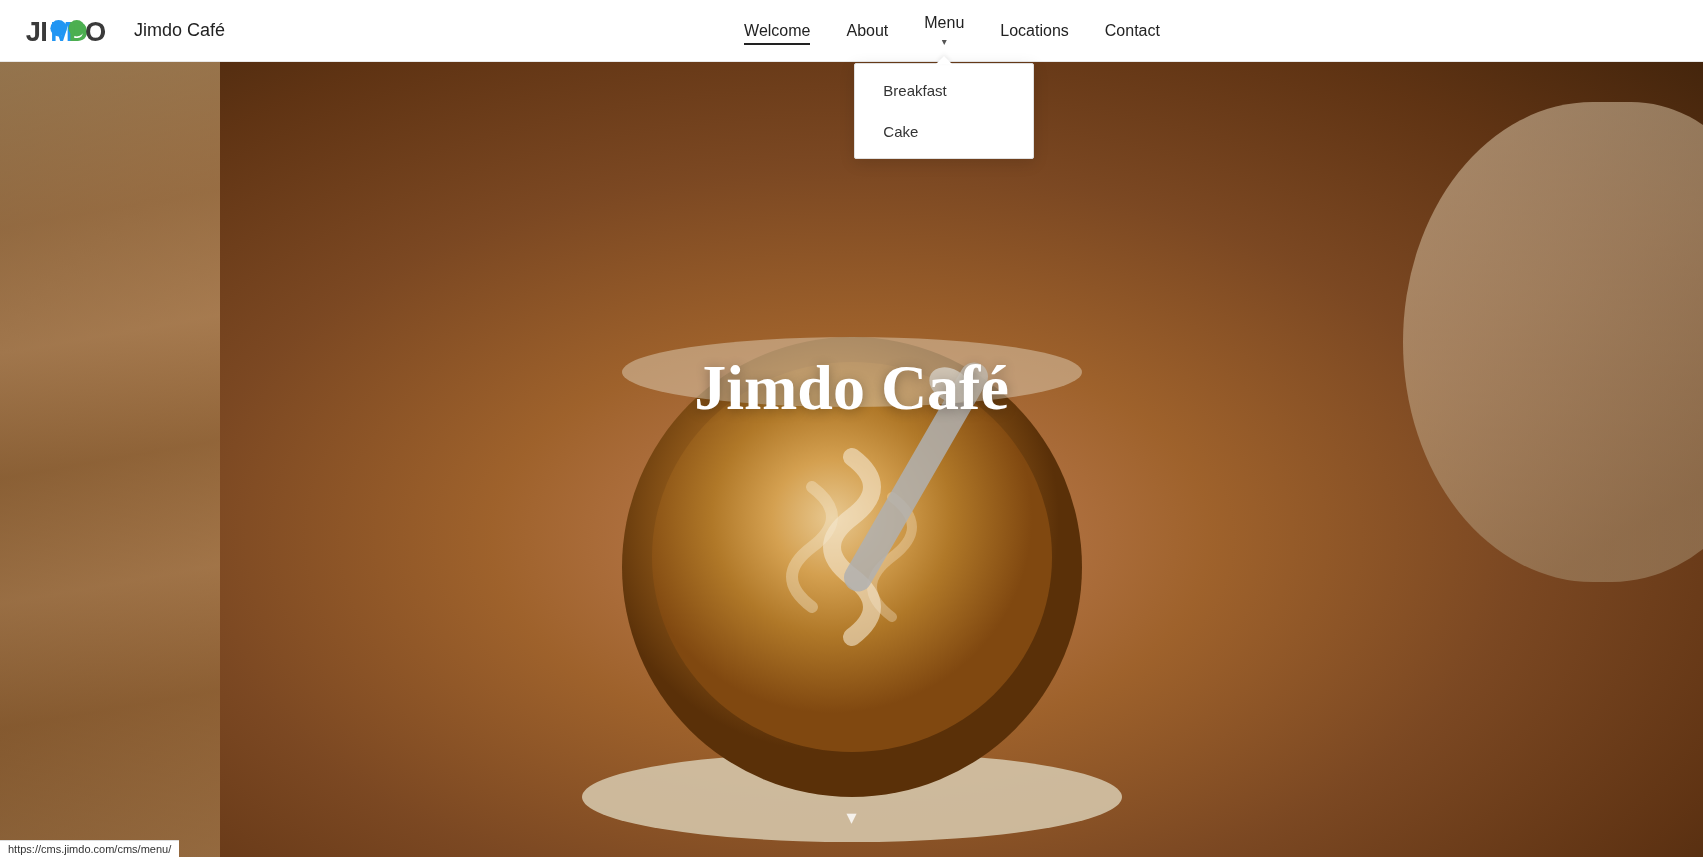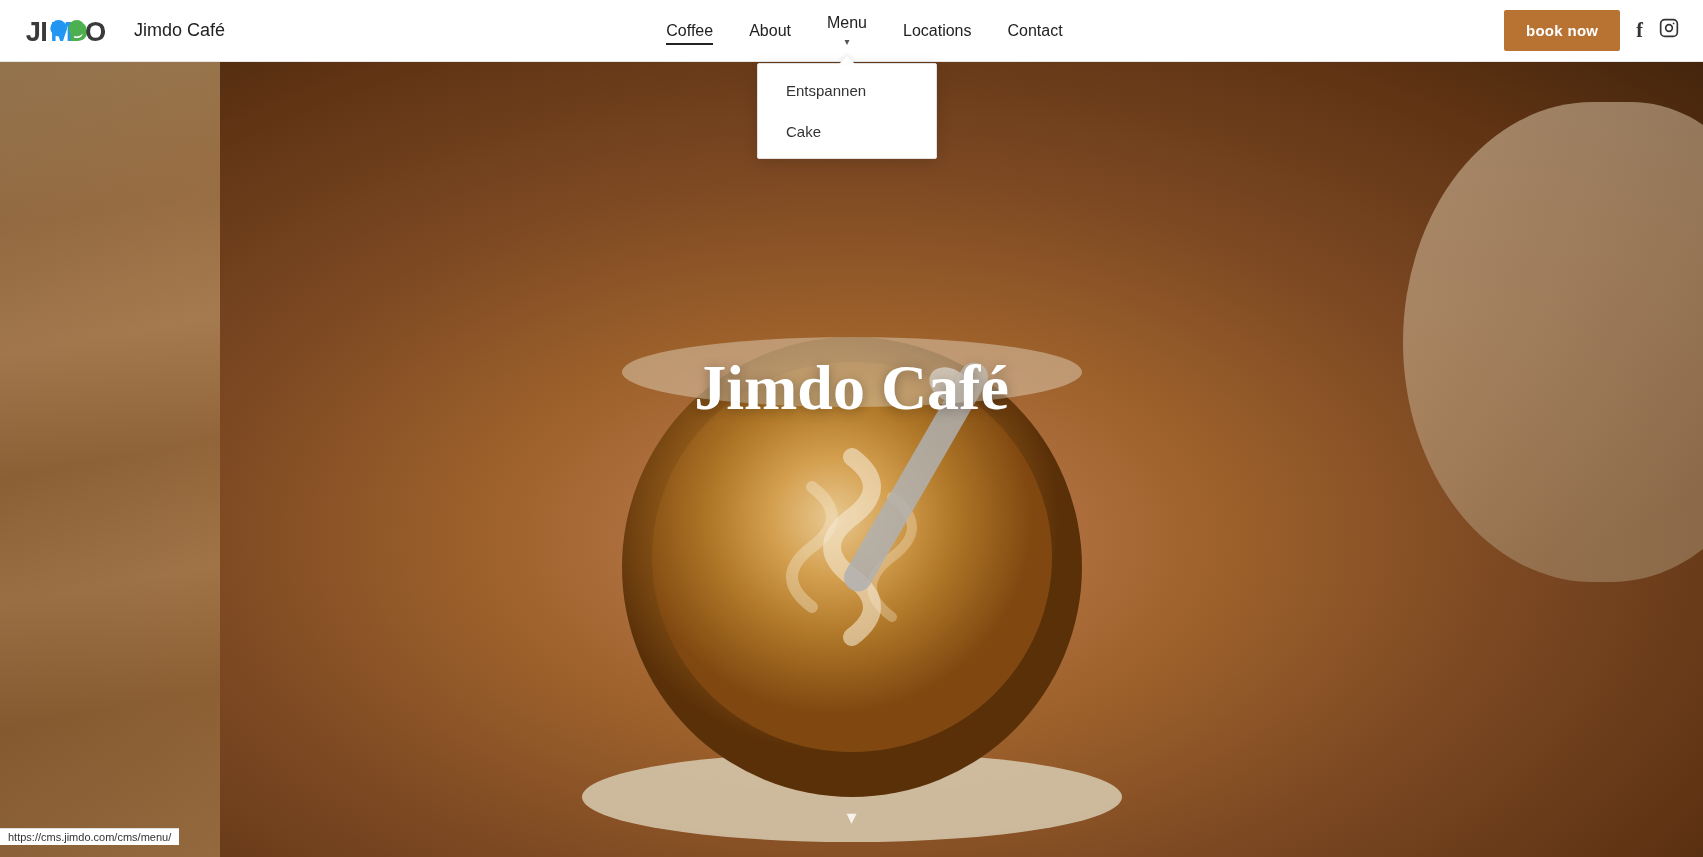--- a/index.html
+++ b/index.html
@@ -168,21 +168,21 @@
       transform: translateX(-50%);
       color: #fff;
       font-size: 20px;
       opacity: 0.8;
       cursor: pointer;
     }
 
     
     .status-bar {
       position: fixed;
-      bottom: 12px;
+      bottom: 0;
       left: 0;
       background: #fff;
       border-top: 1px solid #ddd;
       padding: 2px 8px;
       font-size: 11px;
       color: #333;
       z-index: 9999;
     }
 
     
@@ -221,56 +221,44 @@
       <circle cx="58" cy="16" r="9" fill="#4CAF50"></circle>
       <text x="49" y="30" font-size="30" font-weight="900" fill="#4CAF50" font-family="Arial Black, sans-serif">D</text>
 
       <text x="67" y="30" font-size="30" font-weight="900" fill="#3a3a3a" font-family="Arial Black, sans-serif">O</text>
     </svg>
     <span class="brand-name">Jimdo Café</span>
   </a>
 
   <ul class="navbar-nav">
     <li class="nav-item">
-      <a class="nav-link active" href="#">Coffee</a>
+      <a class="nav-link active" href="#">Welcome</a>
     </li>
     <li class="nav-item">
       <a class="nav-link" href="#">About</a>
     </li>
     <li class="nav-item" style="position:relative;">
       <a class="nav-link menu-link" href="#">
         <span>Menu</span>
         <span class="chevron">▾</span>
       </a>
 
       <div class="dropdown-menu">
-        <a class="dropdown-item" href="#">Entspannen</a>
+        <a class="dropdown-item" href="#">Breakfast</a>
         <a class="dropdown-item" href="#">Cake</a>
       </div>
     </li>
     <li class="nav-item">
       <a class="nav-link" href="#">Locations</a>
     </li>
     <li class="nav-item">
       <a class="nav-link" href="#">Contact</a>
     </li>
   </ul>
 
-  <div class="navbar-right">
-    <button class="book-now-btn">book now</button>
-    <a class="social-icon" href="#" style="font-size:20px; font-weight:bold; font-family:serif;">f</a>
-    <a class="social-icon" href="#" style="font-size:18px;">
-      
-      <svg width="20" height="20" viewBox="0 0 24 24" fill="none" stroke="#333" stroke-width="2" stroke-linecap="round" stroke-linejoin="round">
-        <rect x="2" y="2" width="20" height="20" rx="5" ry="5"></rect>
-        <circle cx="12" cy="12" r="4"></circle>
-        <circle cx="17.5" cy="6.5" r="1" fill="#333" stroke="none"></circle>
-      </svg>
-    </a>
-  </div>
 </nav>
 
 <section class="hero" style="margin-top:62px; height:795px;">
   <div class="hero-bg"></div>
   <div class="hero-wood-left"></div>
 
   <svg style="position:absolute; bottom:0; left:50%; transform:translateX(-50%); width:580px; height:600px; z-index:2;" viewBox="0 0 580 600" xmlns="http://www.w3.org/2000/svg">
 
     <ellipse cx="290" cy="540" rx="270" ry="45" fill="#d4c4a8" opacity="0.9"></ellipse>
 

